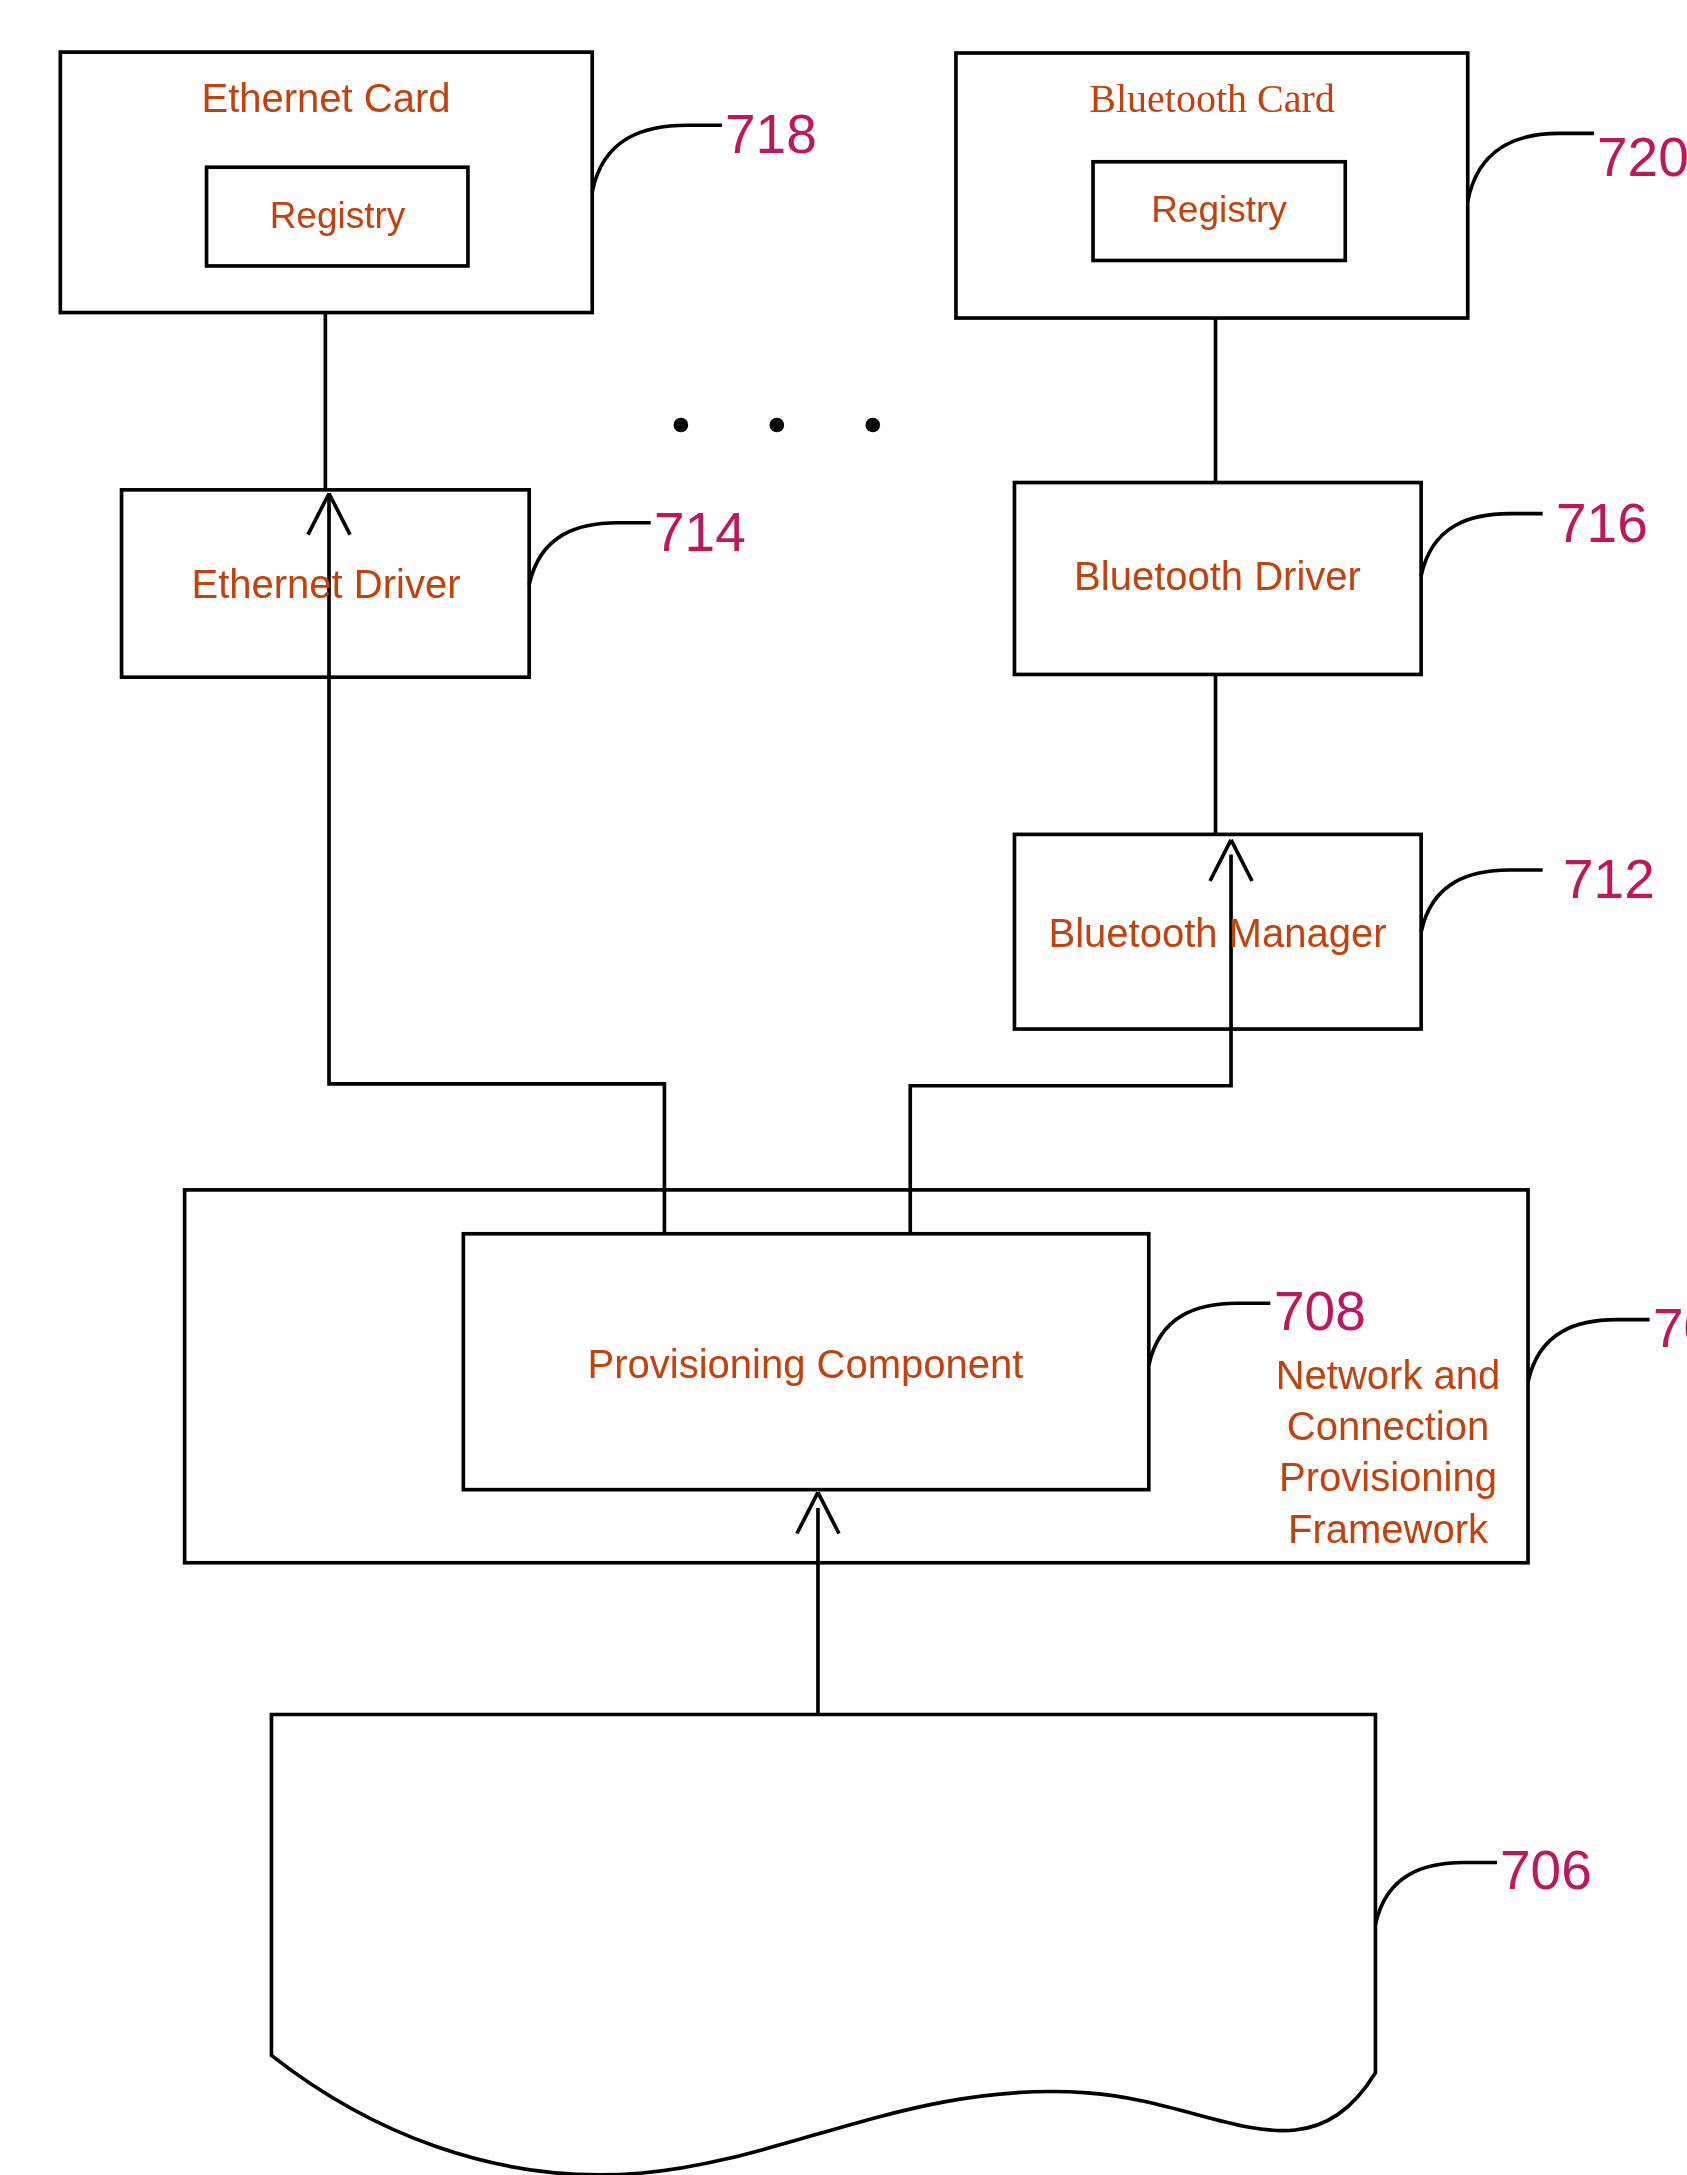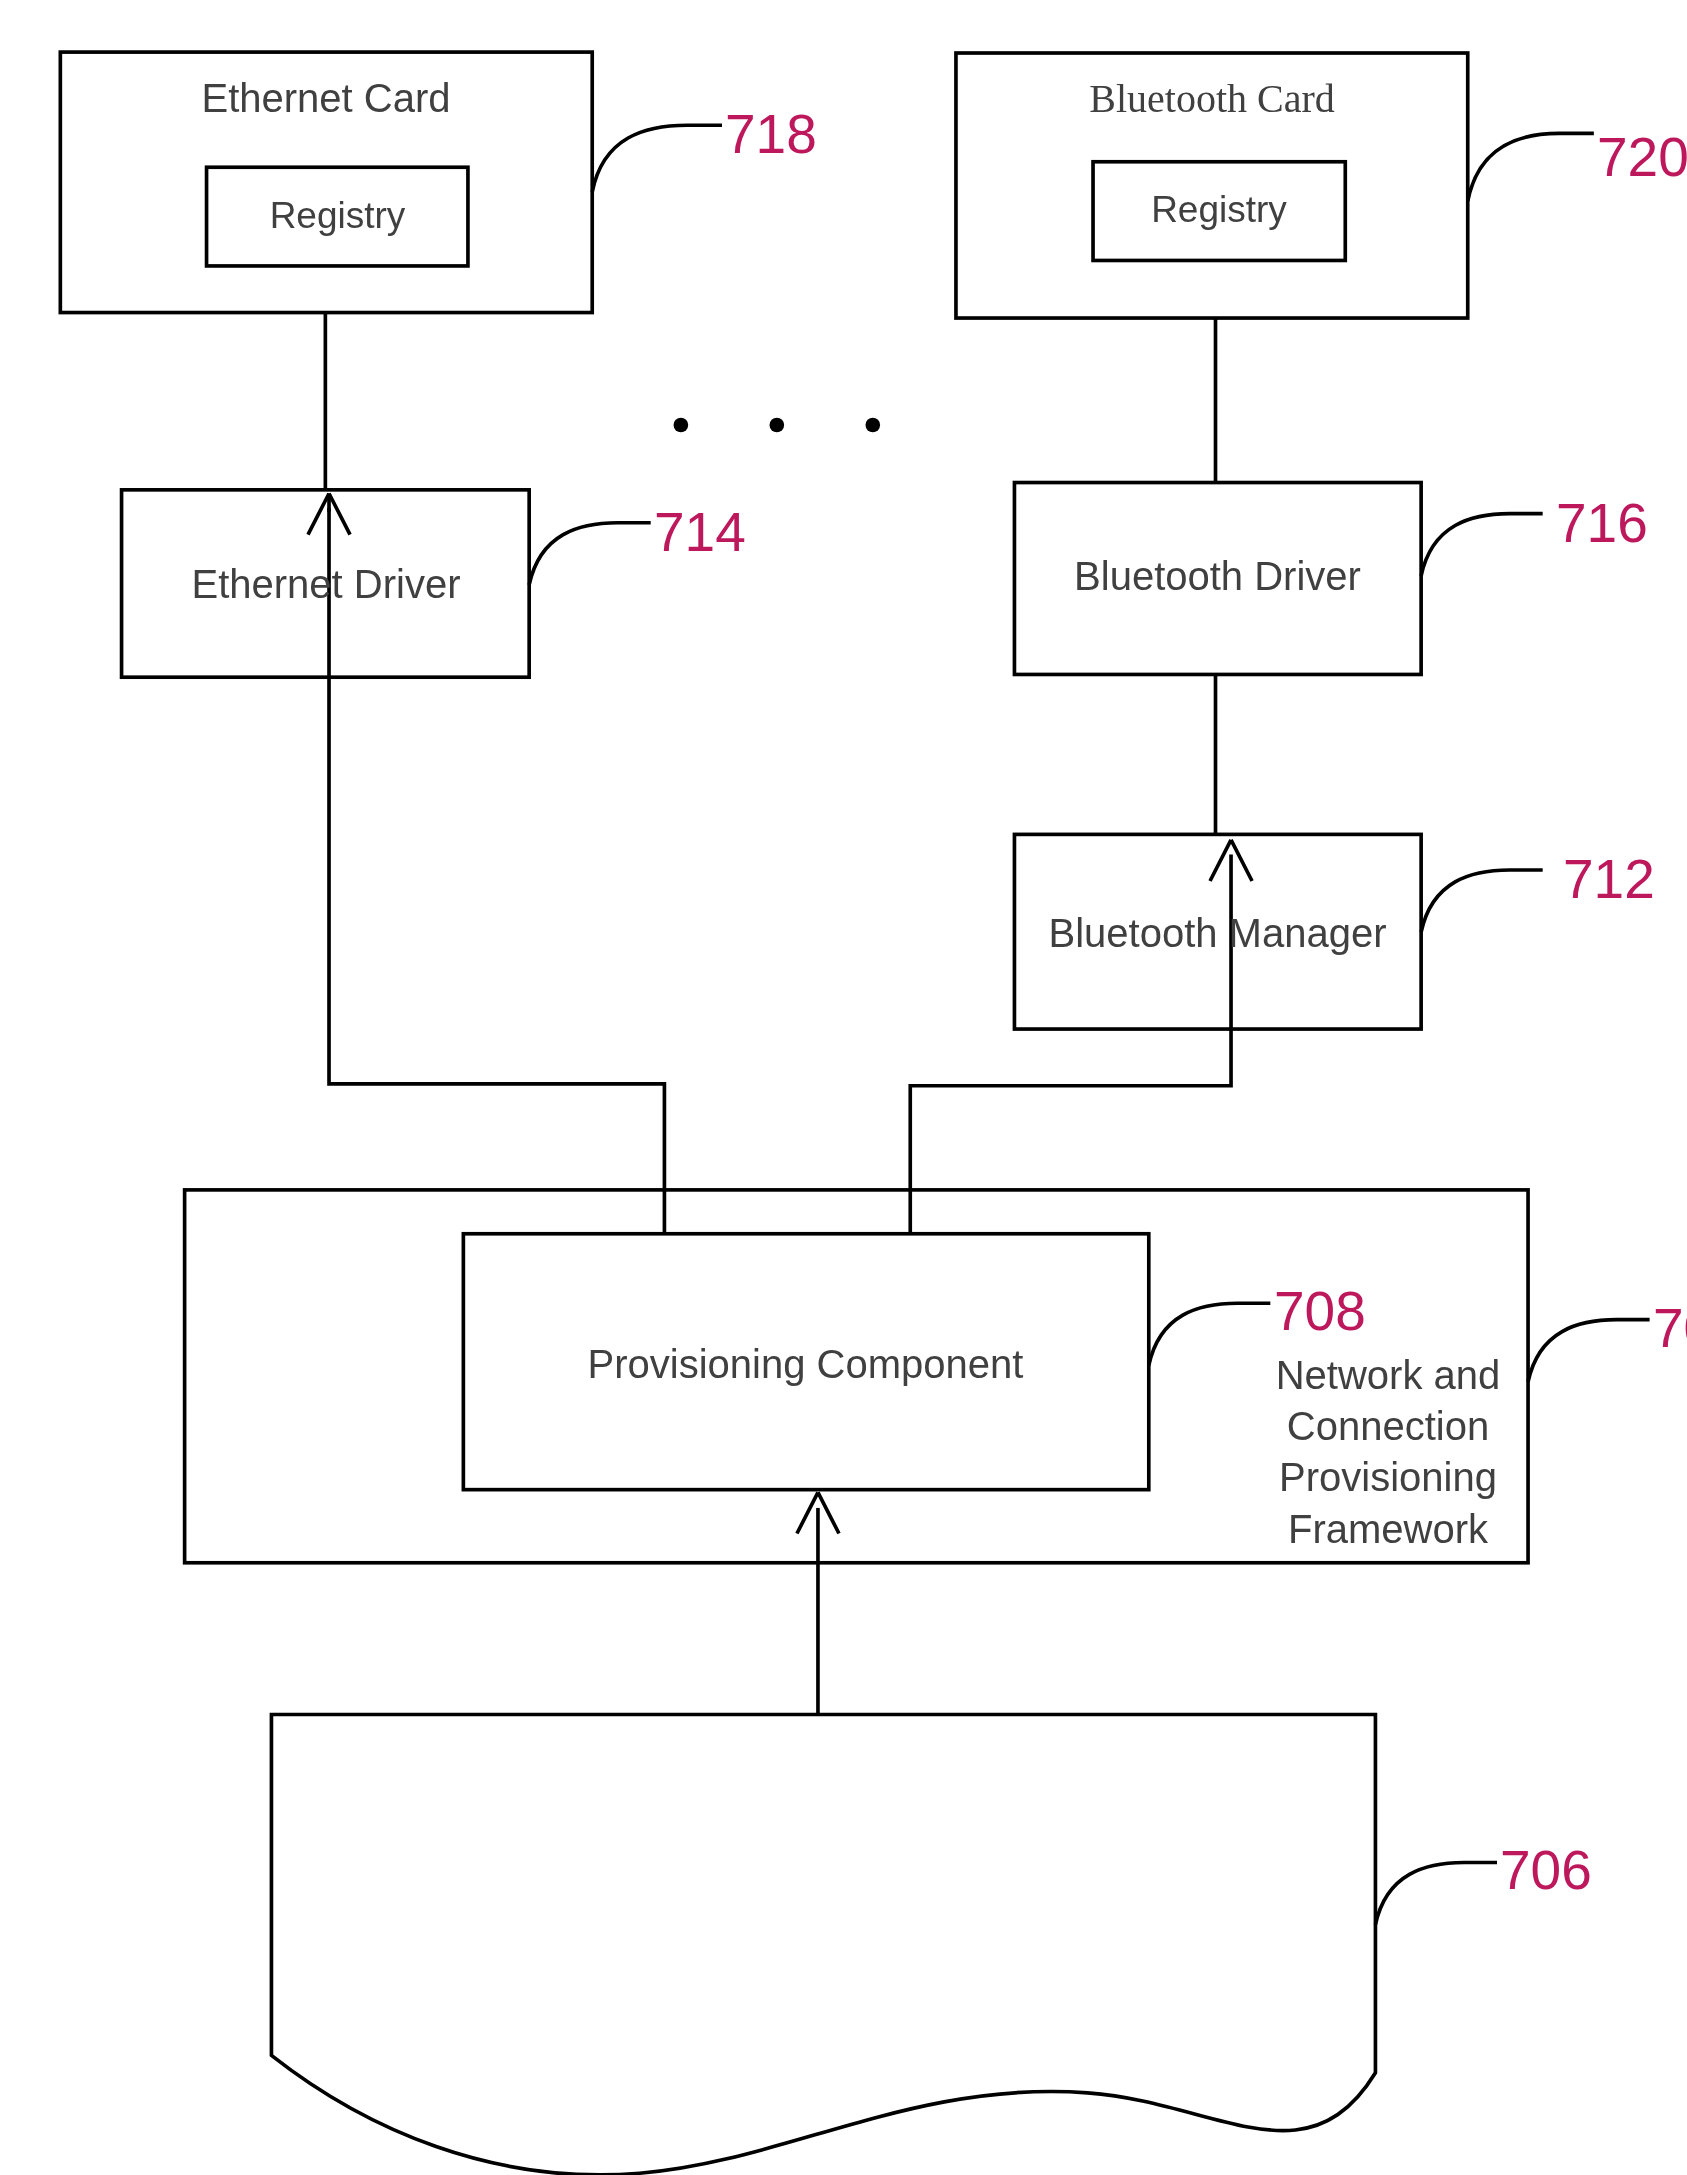--- a/index.html
+++ b/index.html
@@ -18,21 +18,21 @@
   #figure svg.layer {
     position: absolute;
     left: 0;
     top: 0;
     width: 1688px;
     height: 2176px;
     pointer-events: none;
   }
   .node-label {
     position: absolute;
-    color: #404040;
+    color: #c2410c;
     font-family: "Liberation Sans", sans-serif;
     white-space: pre;
     line-height: 1.18;
     text-align: center;
   }
   .ref-label {
     position: absolute;
     color: #be185d;
     font-family: "Liberation Sans", sans-serif;
     font-size: 55px;

